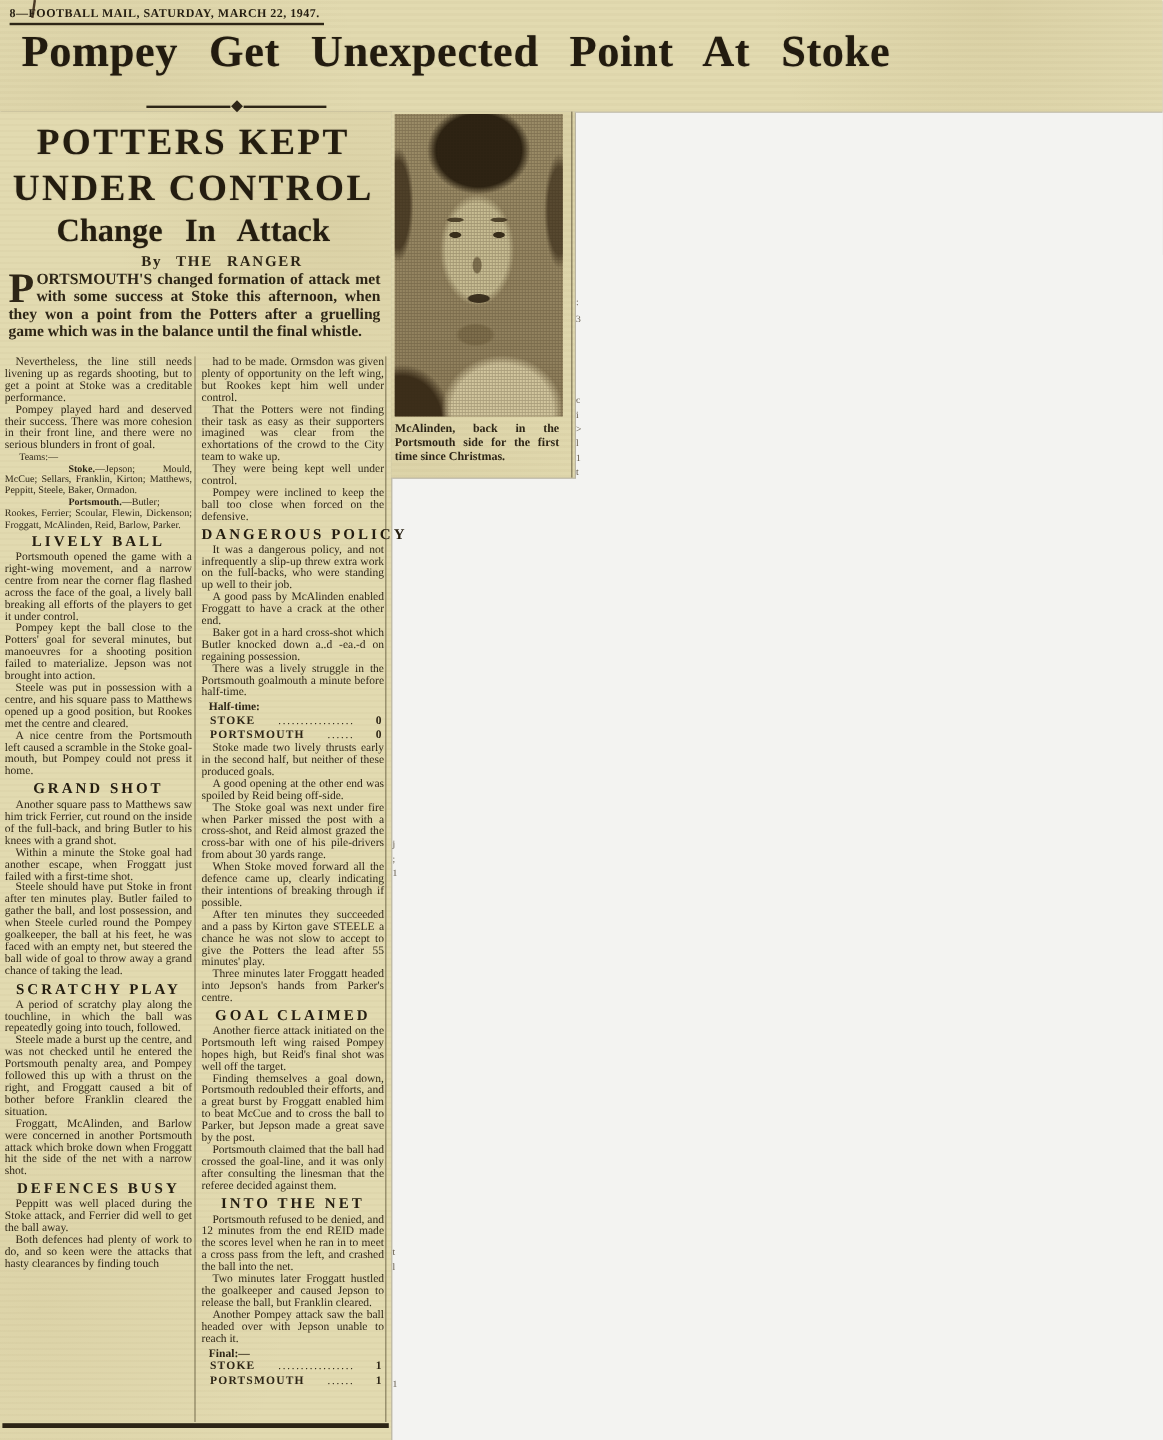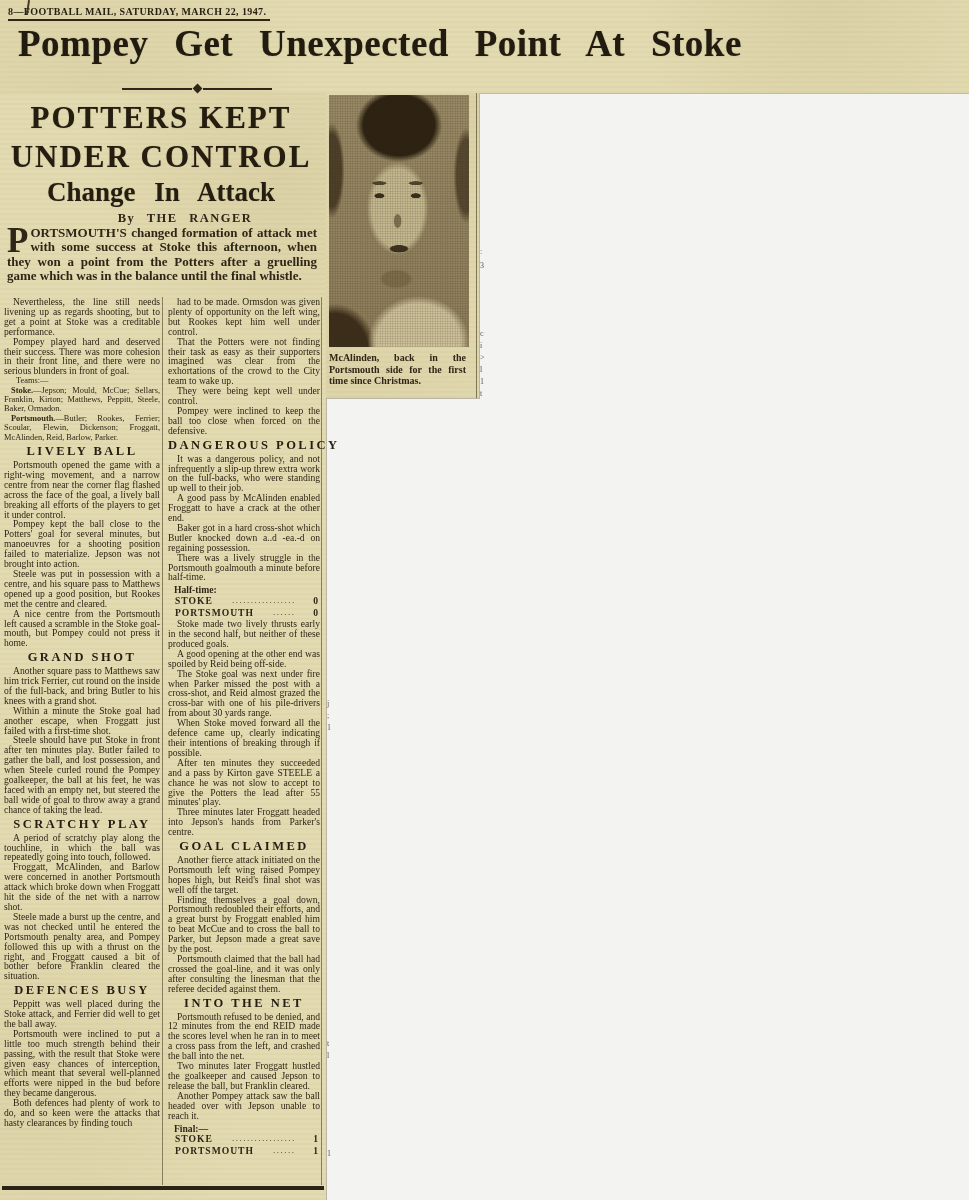--- a/index.html
+++ b/index.html
@@ -64,21 +64,21 @@
   .sechead{text-align:center;font-weight:bold;font-size:12.5px;letter-spacing:2.5px;
            margin:5px 0 3px;color:#241d10;white-space:nowrap;}
   .scorelabel{font-weight:bold;text-indent:6px;margin-top:3px;}
   .scorerow{display:flex;font-weight:bold;align-items:center;padding:1px 2px 1px 7px;gap:16px;}
   .scorerow .team{flex:none;letter-spacing:1px;}
   .scorerow .dots{flex:1;overflow:hidden;white-space:nowrap;font-weight:normal;font-size:9px;
                   letter-spacing:1.5px;margin:0 3px;}
   .scorerow .val{flex:none;}
   .teamslabel{font-size:8.4px;line-height:9.4px;text-indent:12px;}
   .teamline{font-size:8.4px;line-height:9.4px;text-align:justify;text-indent:7px;}
-  .teamline .lead{font-weight:bold;}
+  .teamline .lead{font-weight:bold;margin-left:46px;}
   #bottom-rule{position:absolute;left:2px;top:1186px;width:322px;height:4px;background:#2b2315;}
 
   
   #photo{
     position:absolute;left:3px;top:2px;width:140px;height:252px;
     background-color:#a4net;
     background-color:#a69872;
     background-image:
       radial-gradient(ellipse 15px 6px at 50% 61%, rgba(38,28,14,.85) 0 55%, rgba(38,28,14,0) 66%),
       radial-gradient(ellipse 6px 11px at 49% 50%, rgba(74,58,32,.55) 0 55%, rgba(74,58,32,0) 70%),
@@ -146,25 +146,24 @@
       <div class="para">Portsmouth opened the game with a right-wing movement, and a narrow centre from near the corner flag flashed across the face of the goal, a lively ball breaking all efforts of the players to get it under control.</div>
       <div class="para">Pompey kept the ball close to the Potters' goal for several minutes, but manoeuvres for a shooting position failed to materialize. Jepson was not brought into action.</div>
       <div class="para">Steele was put in possession with a centre, and his square pass to Matthews opened up a good position, but Rookes met the centre and cleared.</div>
       <div class="para">A nice centre from the Portsmouth left caused a scramble in the Stoke goal-mouth, but Pompey could not press it home.</div>
       <div class="sechead">GRAND SHOT</div>
       <div class="para">Another square pass to Matthews saw him trick Ferrier, cut round on the inside of the full-back, and bring Butler to his knees with a grand shot.</div>
       <div class="para">Within a minute the Stoke goal had another escape, when Froggatt just failed with a first-time shot.</div>
       <div class="para">Steele should have put Stoke in front after ten minutes play. Butler failed to gather the ball, and lost possession, and when Steele curled round the Pompey goalkeeper, the ball at his feet, he was faced with an empty net, but steered the ball wide of goal to throw away a grand chance of taking the lead.</div>
       <div class="sechead">SCRATCHY PLAY</div>
       <div class="para">A period of scratchy play along the touchline, in which the ball was repeatedly going into touch, followed.</div>
+      <div class="para">Steele made a burst up the centre, and was not checked until he entered the Portsmouth penalty area, and Pompey followed this up with a thrust on the right, and Froggatt caused a bit of bother before Franklin cleared the situation.</div>
       <div class="para">Froggatt, McAlinden, and Barlow were concerned in another Portsmouth attack which broke down when Froggatt hit the side of the net with a narrow shot.</div>
-      <div class="para">Steele made a burst up the centre, and was not checked until he entered the Portsmouth penalty area, and Pompey followed this up with a thrust on the right, and Froggatt caused a bit of bother before Franklin cleared the situation.</div>
       <div class="sechead">DEFENCES BUSY</div>
       <div class="para">Peppitt was well placed during the Stoke attack, and Ferrier did well to get the ball away.</div>
-      <div class="para">Portsmouth were inclined to put a little too much strength behind their passing, with the result that Stoke were given easy chances of interception, which meant that several well-planned efforts were nipped in the bud before they became dangerous.</div>
       <div class="para">Both defences had plenty of work to do, and so keen were the attacks that hasty clearances by finding touch</div>
     </div>
   <div class="vrule" id="vrule1"></div>
   <div class="col" id="col-middle">
       <div class="para">had to be made. Ormsdon was given plenty of opportunity on the left wing, but Rookes kept him well under control.</div>
       <div class="para bold">That the Potters were not finding their task as easy as their supporters imagined was clear from the exhortations of the crowd to the City team to wake up.</div>
       <div class="para">They were being kept well under control.</div>
       <div class="para">Pompey were inclined to keep the ball too close when forced on the defensive.</div>
       <div class="sechead">DANGEROUS POLICY</div>
       <div class="para">It was a dangerous policy, and not infrequently a slip-up threw extra work on the full-backs, who were standing up well to their job.</div>

